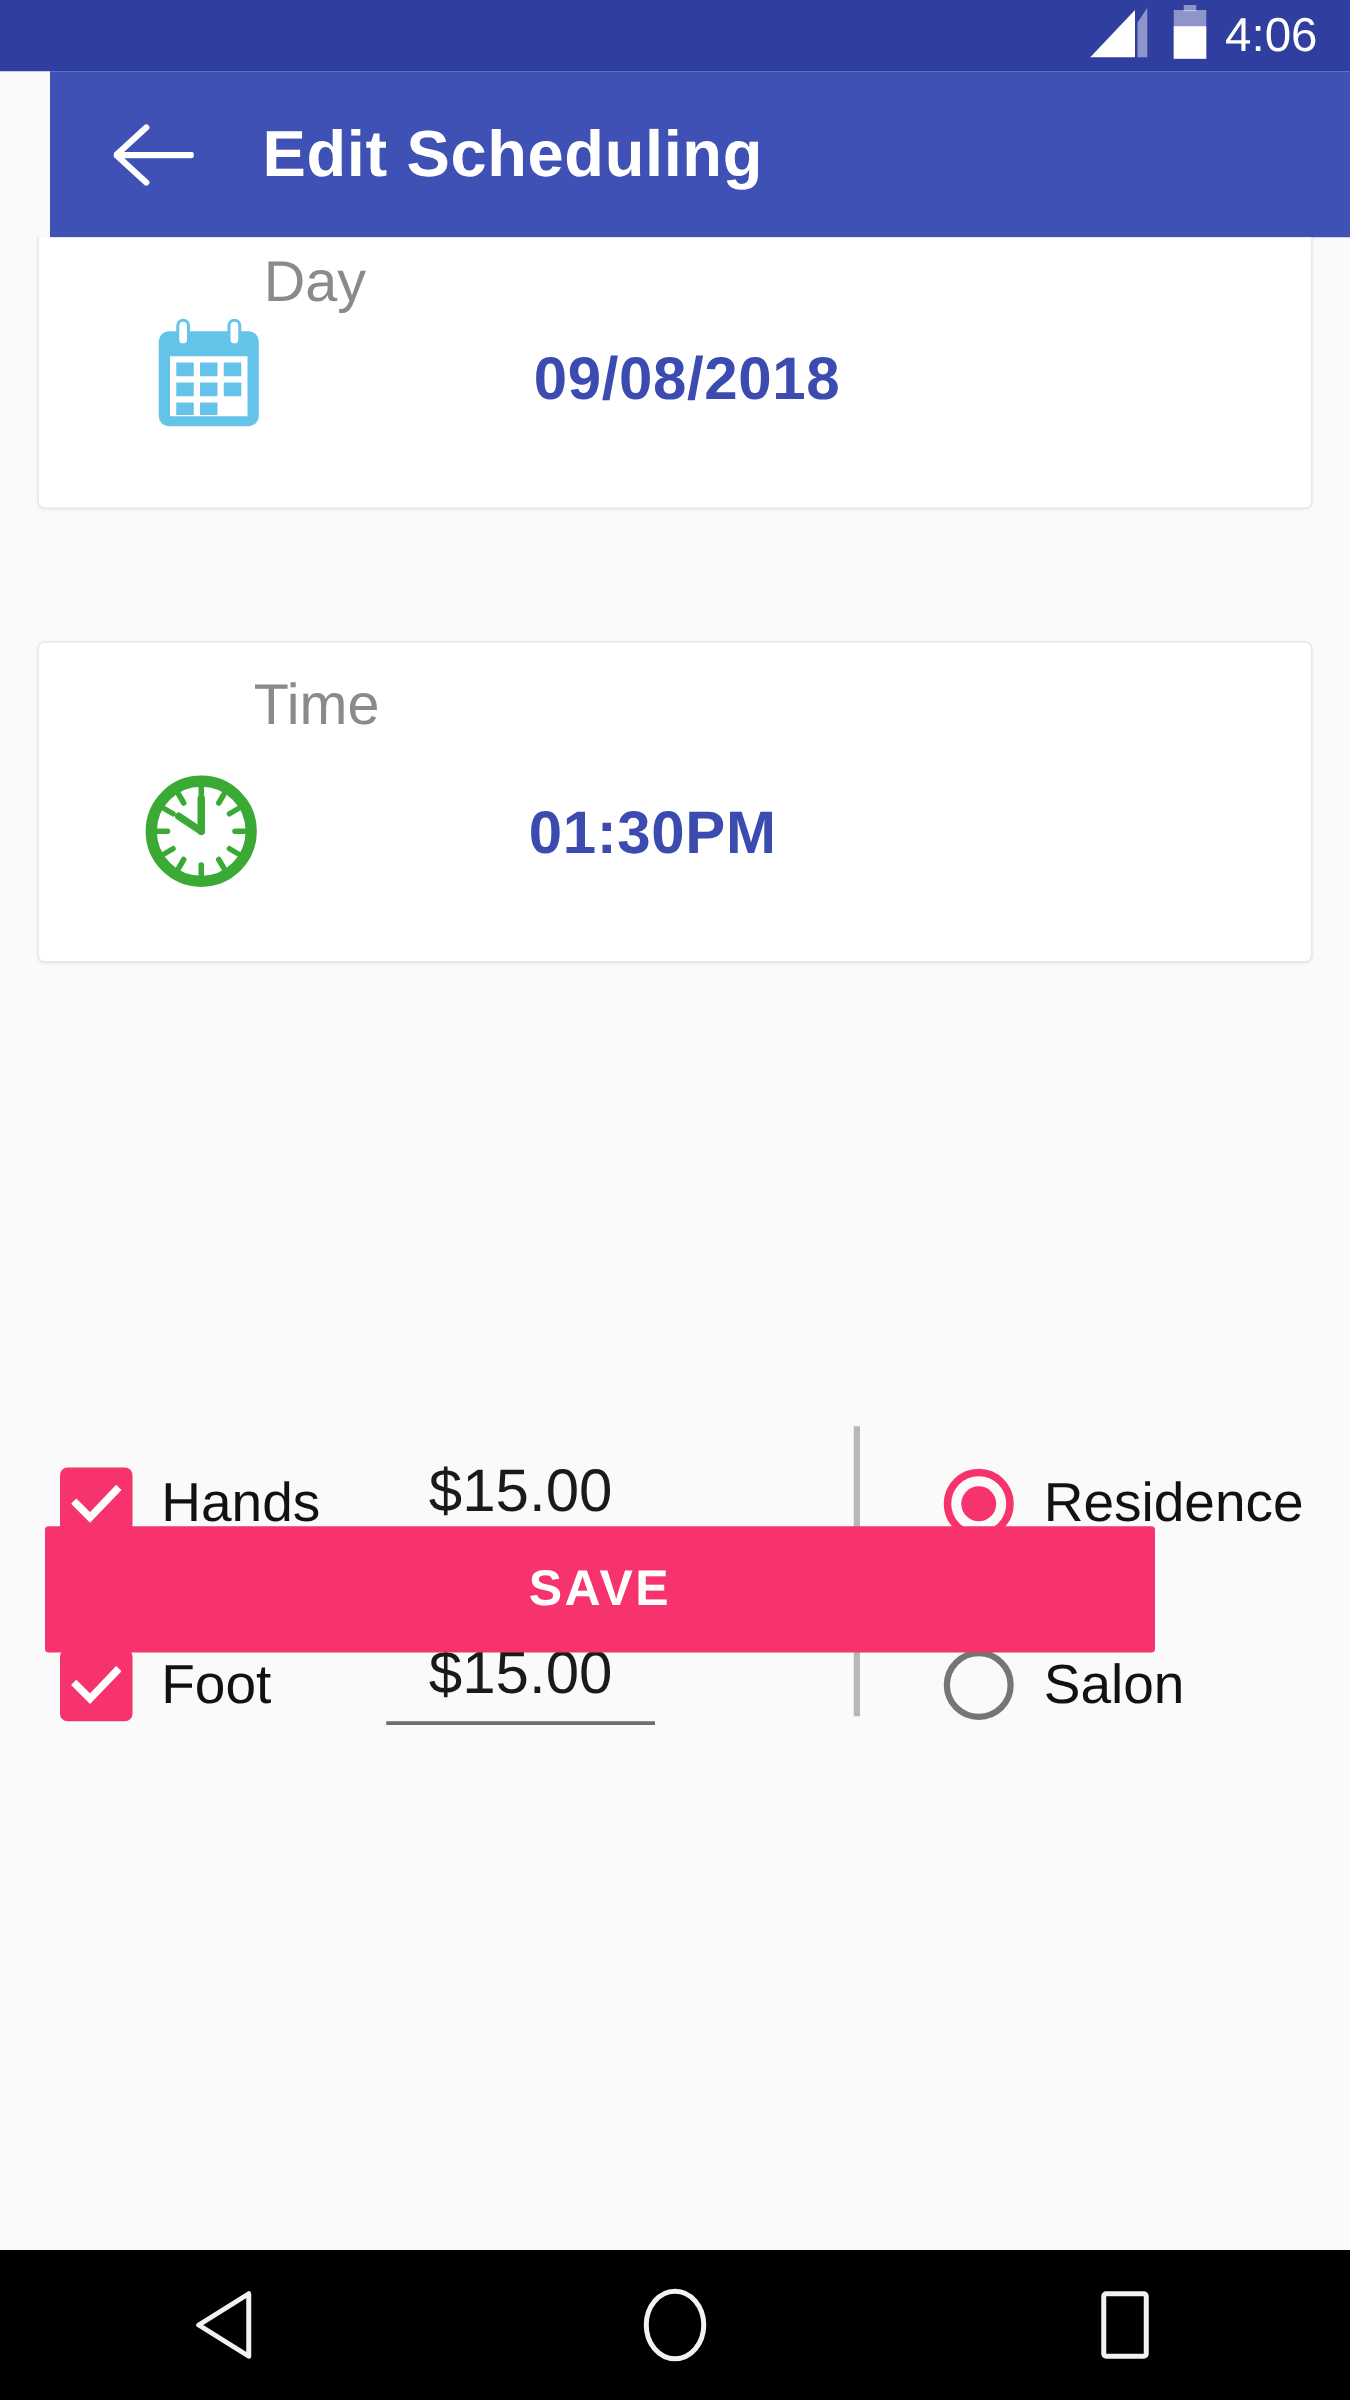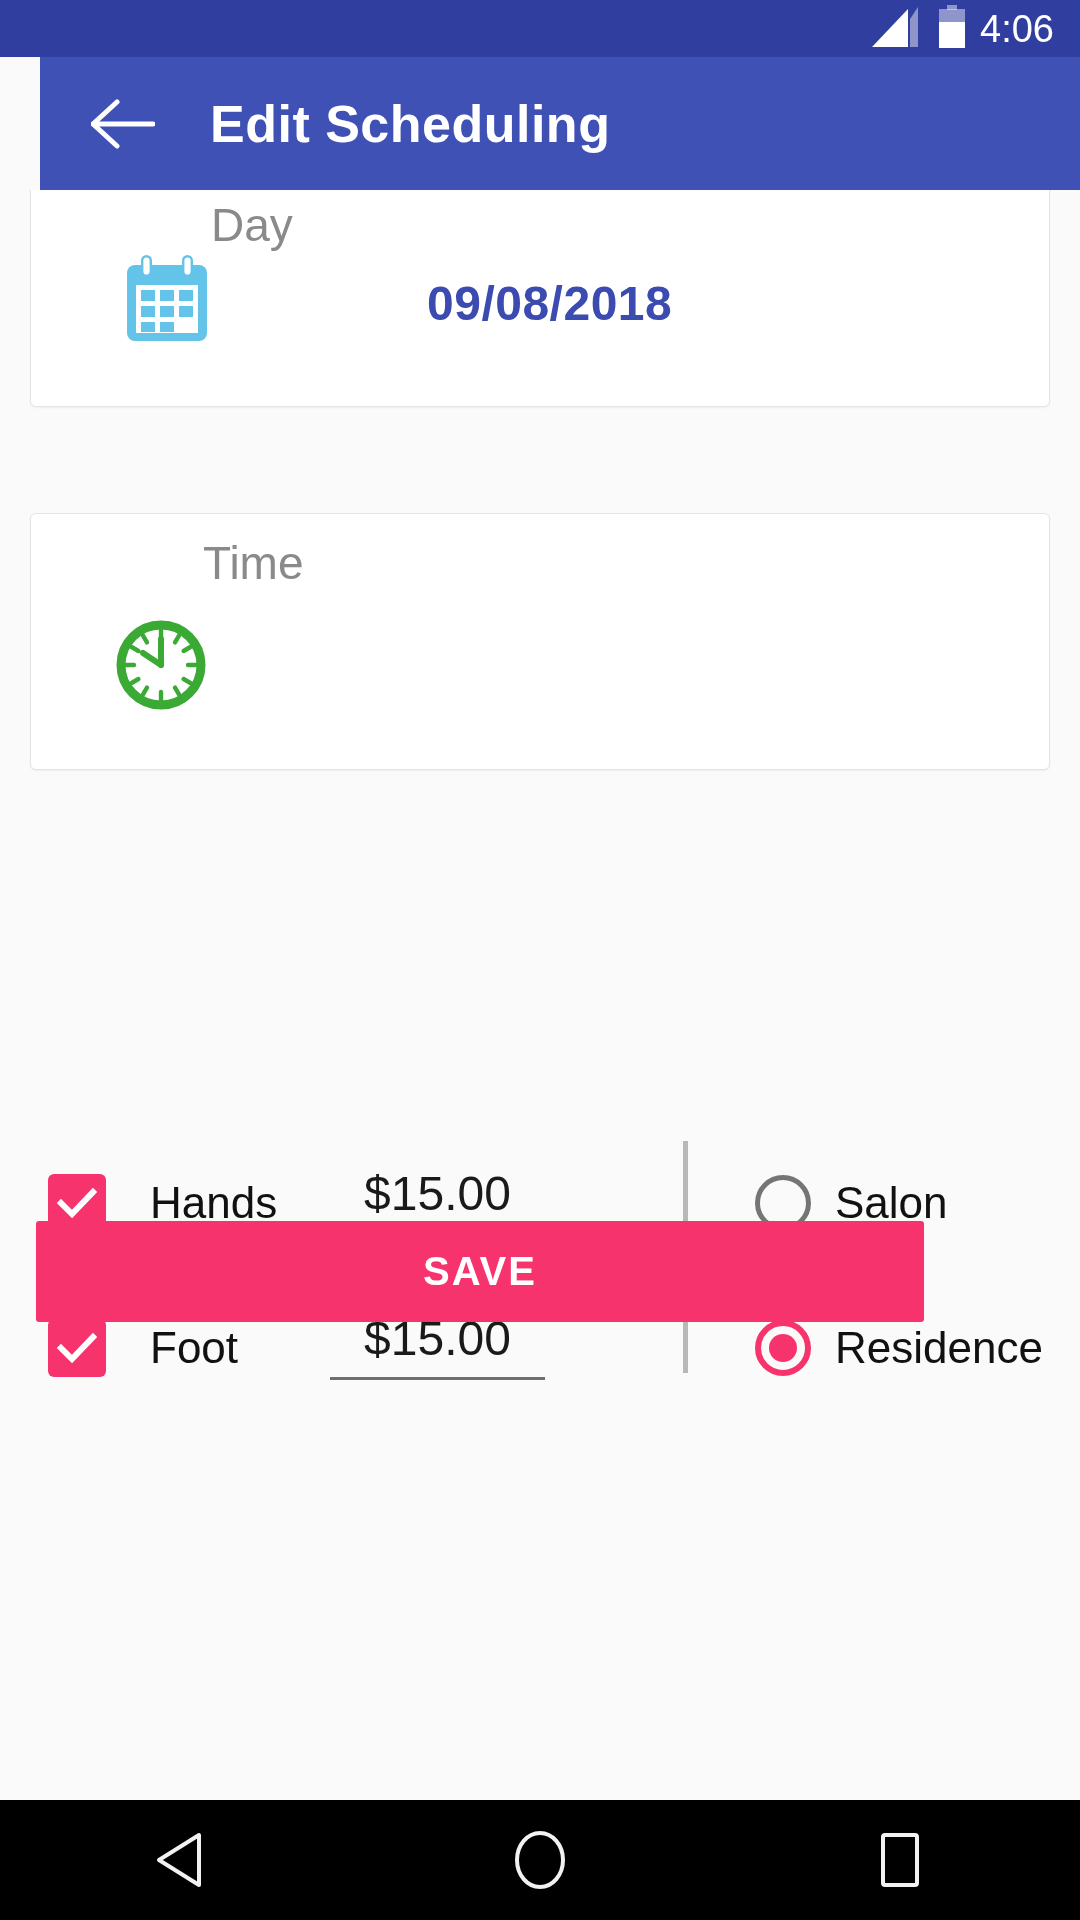--- a/index.html
+++ b/index.html
@@ -177,21 +177,21 @@
     background: #F7336E;
     display: flex;
     align-items: center;
     justify-content: center;
     flex: none;
     cursor: pointer;
   }
   .check-label {
     font-size: 44px;
     color: #111111;
-    margin-left: 44px;
+    margin-left: 23px;
     width: 180px;
   }
   .price-wrap {
     margin-left: 0px;
     width: 215px;
   }
   .price-value {
     font-size: 48px;
     color: #1A1A1A;
     padding-bottom: 14px;
@@ -363,20 +363,21 @@
             <line x1="35.3" y1="31.0" x2="38.7" y2="33.0"></line>
             <line x1="9.3" y1="33.0" x2="12.7" y2="31.0"></line>
             <line x1="35.3" y1="17.0" x2="38.7" y2="15.0"></line>
             <line x1="15.0" y1="9.3" x2="17.0" y2="12.7"></line>
             <line x1="31.0" y1="35.3" x2="33.0" y2="38.7"></line>
           </g>
           <line x1="24" y1="24" x2="24" y2="11" stroke="#3AAA35" stroke-width="3" stroke-linecap="round"></line>
           <line x1="24" y1="24" x2="15" y2="18" stroke="#3AAA35" stroke-width="3" stroke-linecap="round"></line>
         </svg>
       </div>
+      <div class="card-value">01:30PM</div>
     </div>
 
 
     <div class="options">
 
       <div class="options-left">
 
         <div class="option-row">
           <span class="checkbox">
             <svg width="40" height="32" viewBox="0 0 40 32">
@@ -403,31 +404,31 @@
           </span>
         </div>
 
       </div>
 
       <div class="divider-vert"></div>
 
       <div class="options-right">
 
         <div class="radio-row">
-          <span class="radio radio-off"></span>
-          <span class="radio-label">Salon</span>
-        </div>
-
-        <div class="radio-row">
           <span class="radio radio-on">
               <span class="dot"></span>
             </span>
           <span class="radio-label">Residence</span>
         </div>
 
+        <div class="radio-row">
+          <span class="radio radio-off"></span>
+          <span class="radio-label">Salon</span>
+        </div>
+
       </div>
     </div>
 
     <button class="save-button">SAVE</button>
 
   </div>
 
   <div class="nav-bar">
     <div class="nav-btn">
       <svg width="54" height="58" viewBox="0 0 54 58">

